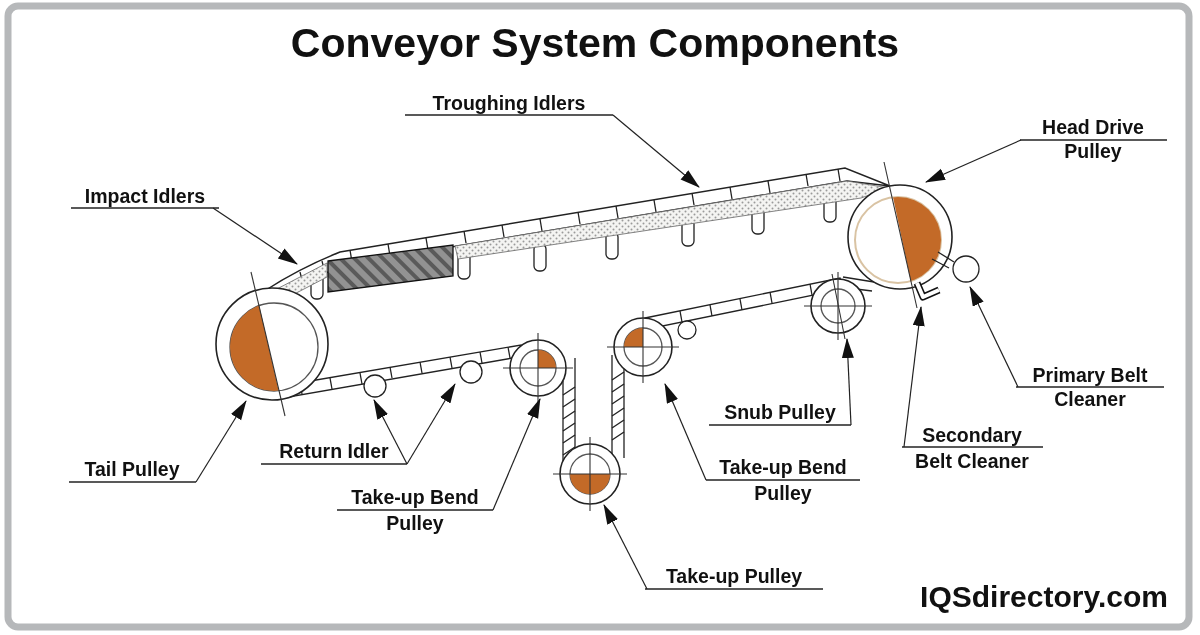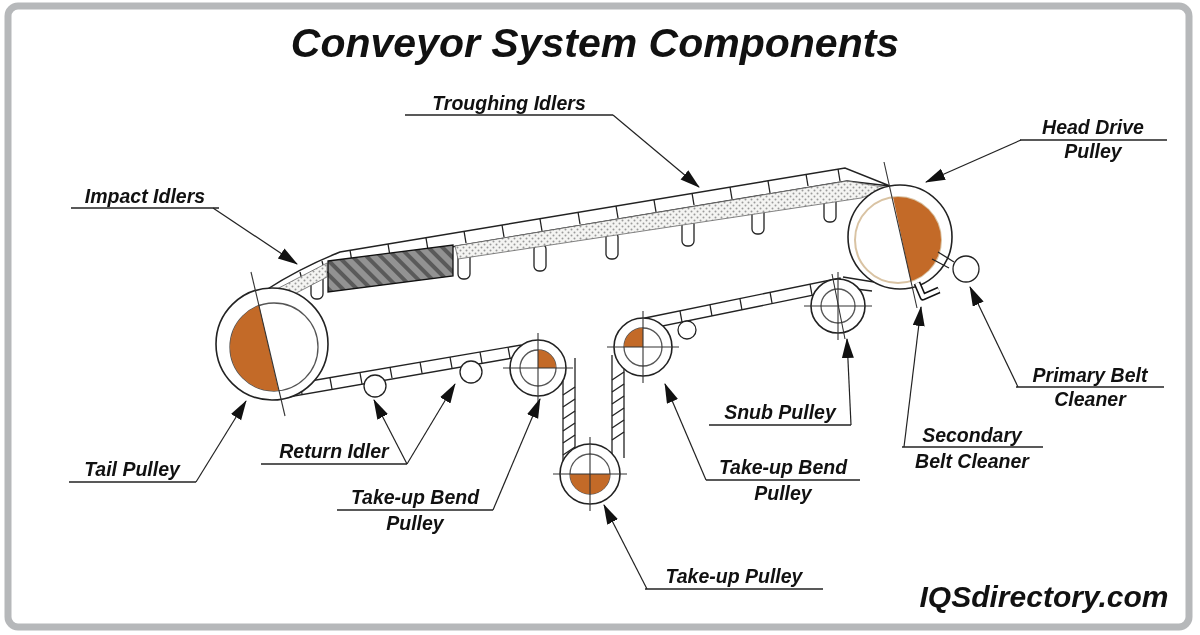--- a/index.html
+++ b/index.html
@@ -1,17 +1,17 @@
 <!DOCTYPE html>
 <html><head>
 <meta charset="utf-8">
 <style>
   html,body{margin:0;padding:0;background:#fff;}
   .stage{position:relative;width:1200px;height:635px;background:#fff;overflow:hidden;
-         font-family:"Liberation Sans", sans-serif;font-style:italic;}
+         font-family:"Liberation Sans", sans-serif;}
   svg{position:absolute;left:0;top:0;}
   text{font-family:"Liberation Sans", sans-serif;font-weight:bold;fill:#111;}
   .lbl{font-size:19.5px;}
   .title{font-size:41px;}
   .wm{font-size:30px;}
   .ln{stroke:#222;stroke-width:1.3;fill:none;}
   .thin{stroke:#333;stroke-width:1.1;fill:none;}
   .band{fill:#ffffff;stroke:#222;stroke-width:1.4;}
   .peg{fill:#ffffff;stroke:#222;stroke-width:1.3;}
   .wheel{fill:#ffffff;stroke:#222;stroke-width:1.6;}

